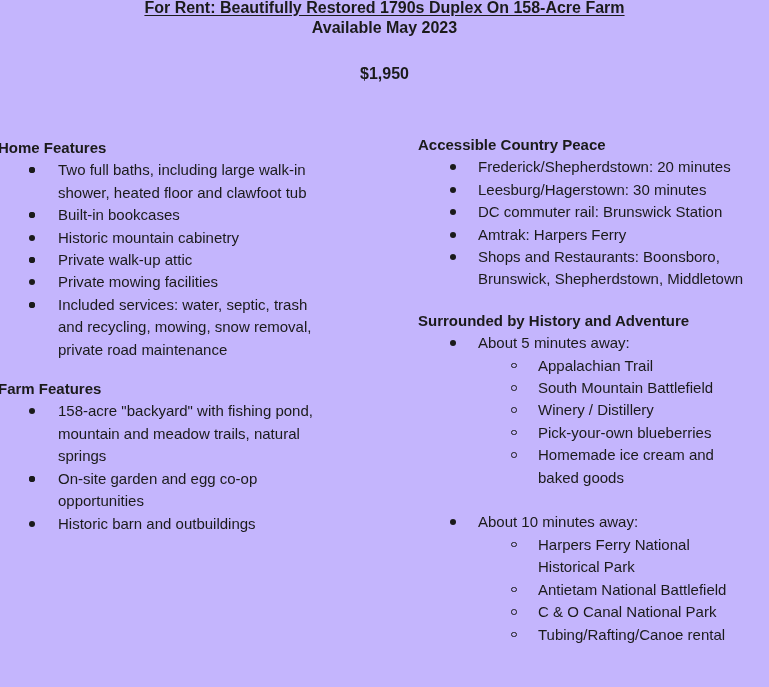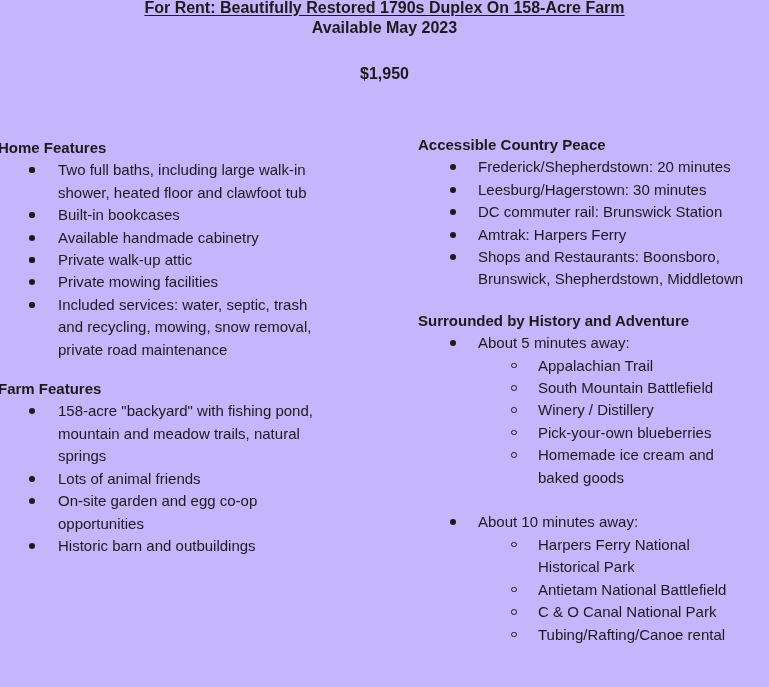--- a/index.html
+++ b/index.html
@@ -90,21 +90,21 @@
           </li>
         <li>
             <span class="b"></span>
           </li>
         <li>
             <span class="b"></span>
             <span class="t">Built-in bookcases</span>
           </li>
         <li>
             <span class="b"></span>
-            <span class="t">Available handmade cabinetry</span>
+            <span class="t">Historic mountain cabinetry</span>
           </li>
         <li>
             <span class="b"></span>
           </li>
         <li>
             <span class="b"></span>
             <span class="t">Private walk-up attic</span>
           </li>
         <li>
             <span class="b"></span>
@@ -126,21 +126,20 @@
       <h2>Farm Features</h2>
       <ul>
         <li>
             <span class="b"></span>
             <span class="t">158-acre "backyard" with fishing pond,
 mountain and meadow trails, natural
 springs</span>
           </li>
         <li>
             <span class="b"></span>
-            <span class="t">Lots of animal friends</span>
           </li>
         <li>
             <span class="b"></span>
             <span class="t">On-site garden and egg co-op
 opportunities</span>
           </li>
         <li>
             <span class="b"></span>
             <span class="t">Historic barn and outbuildings</span>
           </li>

